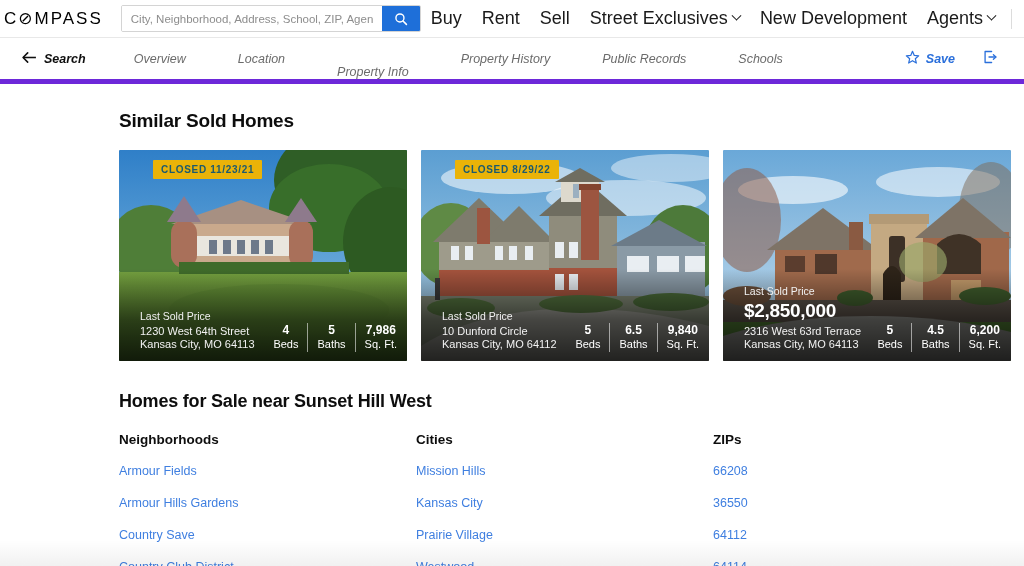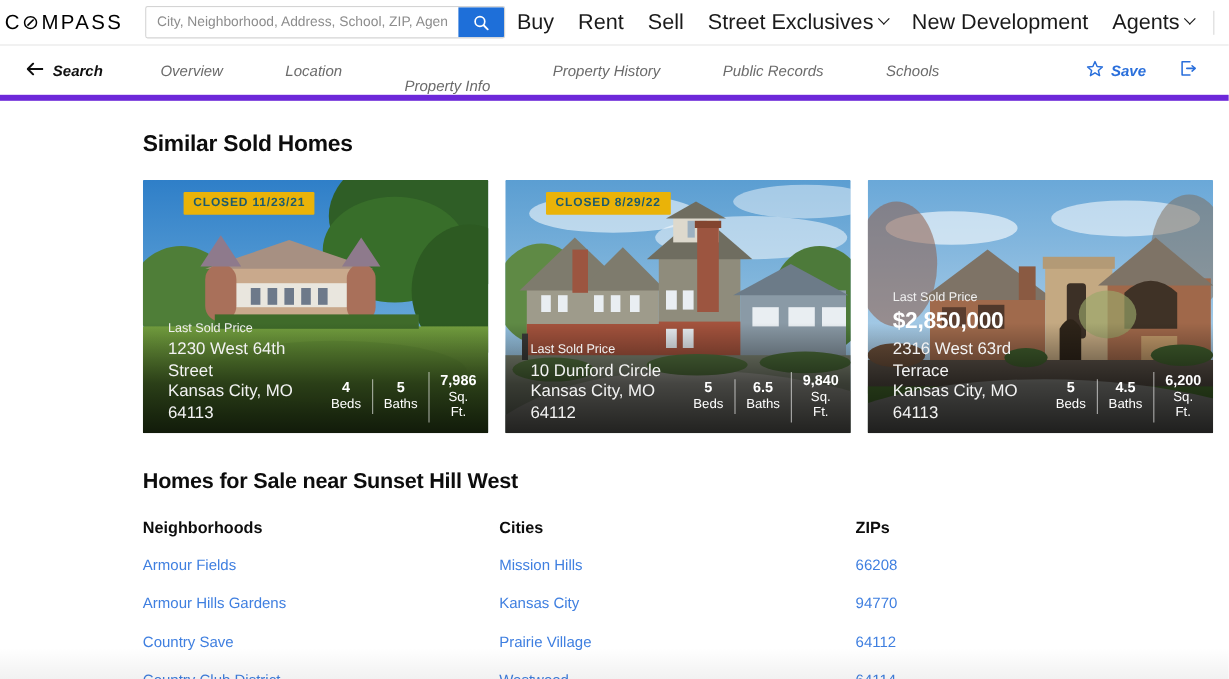--- a/index.html
+++ b/index.html
@@ -191,21 +191,21 @@
     font-size: 10.5px;
     color: #f0f0f0;
     margin-bottom: 1px;
   }
   .price {
     font-size: 19px;
     font-weight: 700;
     letter-spacing: -0.3px;
     margin-bottom: 2px;
   }
-  .addr1, .addr2 { font-size: 14px; color: #f2f2f2; }
+  .addr1, .addr2 { font-size: 11px; color: #f2f2f2; }
   .stats { display: flex; align-items: center; }
   .stat {
     text-align: center;
     padding: 0 9px;
     line-height: 1.25;
   }
   .stat + .stat { border-left: 1px solid rgba(255,255,255,0.55); }
   .stat .v { font-size: 12px; font-weight: 600; }
   .stat .k { font-size: 11px; }
   .stat:last-child { padding-right: 2px; }
@@ -567,21 +567,21 @@
       <div class="col-head">Cities</div>
       <a class="link-item">Mission Hills</a>
       <a class="link-item">Kansas City</a>
       <a class="link-item">Prairie Village</a>
       <a class="link-item">Westwood</a>
     </div>
 
     <div class="link-col">
       <div class="col-head">ZIPs</div>
       <a class="link-item">66208</a>
-      <a class="link-item">94770</a>
+      <a class="link-item">36550</a>
       <a class="link-item">64112</a>
       <a class="link-item">64114</a>
     </div>
 
   </div>
 </div>
 
 <div class="bottom-fade"></div>
 
 </body></html>

